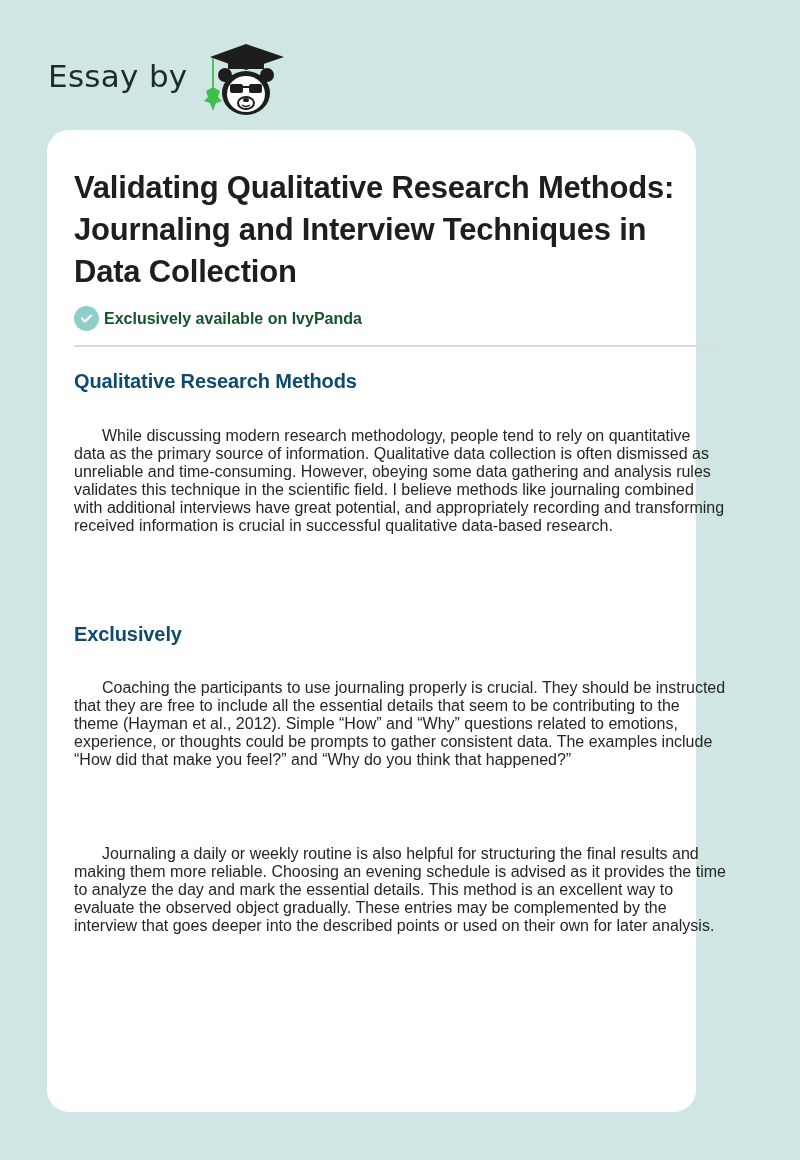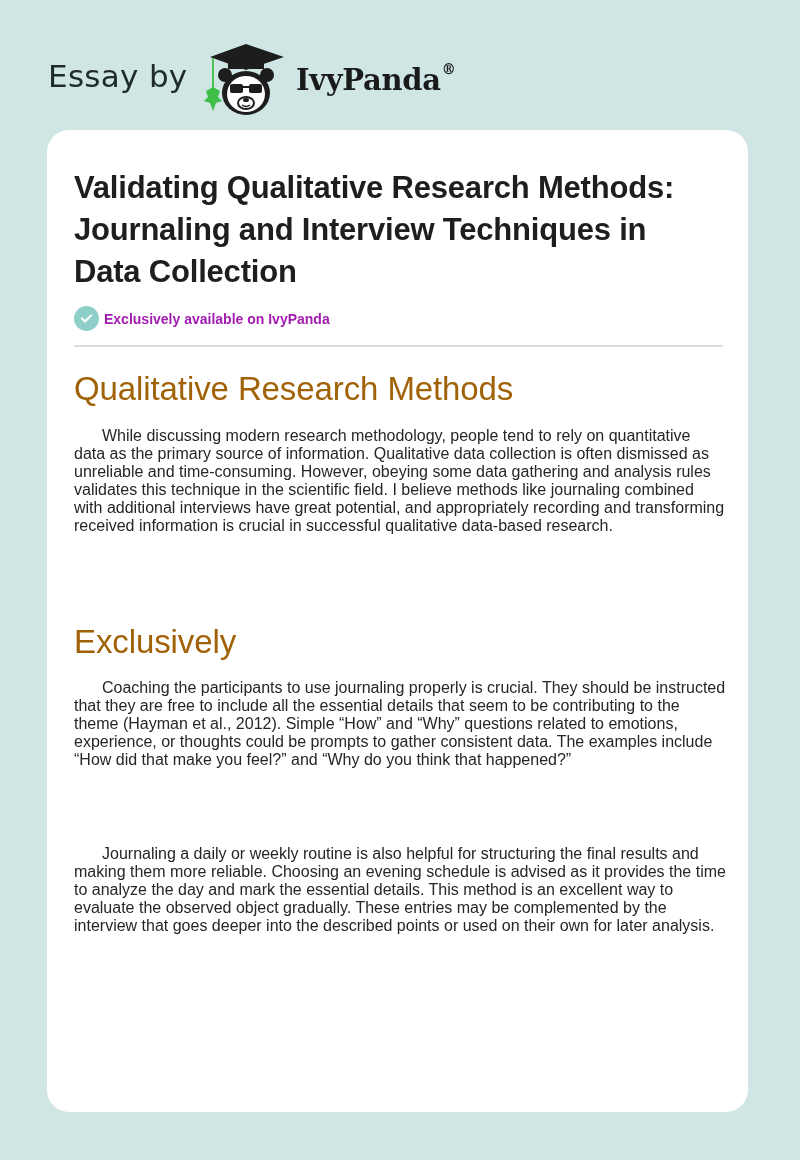--- a/index.html
+++ b/index.html
@@ -41,21 +41,21 @@
     .brand sup {
       font-size: 14px;
       vertical-align: top;
       position: relative;
       top: -2px;
       margin-left: 1px;
     }
     .card {
       position: absolute;
       left: 47px; top: 130px;
-      width: 701px; height: 982px;
+      width: 649px; height: 982px;
       background: #ffffff;
       border-radius: 22px;
     }
     .title {
       position: absolute;
       left: 27px; top: 37px;
       width: 620px;
       font-size: 31px;
       font-weight: bold;
       line-height: 42px;
@@ -69,36 +69,36 @@
       align-items: center;
     }
     .check {
       width: 25px; height: 25px;
       border-radius: 50%;
       background: #8ecfca;
       display: flex; align-items: center; justify-content: center;
       margin-right: 5px;
     }
     .exclusive-label {
-      font-size: 14px;
+      font-size: 16px;
       font-weight: bold;
-      color: #a21caf;
+      color: #14532d;
     }
     .divider {
       position: absolute;
       left: 27px; top: 215px;
       width: 649px; height: 2px;
       background: #dcdcdc;
     }
     .h2 {
       position: absolute;
       left: 27px;
-      font-size: 33px;
-      font-weight: normal;
-      color: #a16207;
+      font-size: 20px;
+      font-weight: bold;
+      color: #0c4a6e;
       letter-spacing: -0.1px;
     }
     .para {
       position: absolute;
       left: 27px;
       width: 652px;
       font-size: 16px;
       line-height: 18px;
       color: #262626;
       text-indent: 28px;
@@ -126,23 +126,20 @@
 
       <rect x="30" y="43" width="13" height="9" rx="2" fill="#1d1d1d"></rect>
       <rect x="49" y="43" width="13" height="9" rx="2" fill="#1d1d1d"></rect>
       <line x1="43" y1="46" x2="49" y2="46" stroke="#1d1d1d" stroke-width="2"></line>
 
       <ellipse cx="46" cy="62" rx="8" ry="6" fill="none" stroke="#1d1d1d" stroke-width="2"></ellipse>
       <ellipse cx="46" cy="59" rx="3" ry="2" fill="#1d1d1d"></ellipse>
       <path d="M42,64 Q46,67 50,64" fill="none" stroke="#1d1d1d" stroke-width="1.5"></path>
     </svg>
   </div>
-  <div class="brand">
-    <span>IvyPanda</span><sup>®</sup>
-  </div>
 </div>
 
 <div class="card">
   <h1 class="title">Validating Qualitative Research Methods: Journaling and Interview Techniques in Data Collection</h1>
 
   <div class="exclusive">
     <span class="check">
       <svg width="13" height="11" viewBox="0 0 13 11">
         <path d="M2,5.5 L5,8.5 L11,2.5" fill="none" stroke="#ffffff" stroke-width="2.2" stroke-linecap="round" stroke-linejoin="round"></path>
       </svg>

